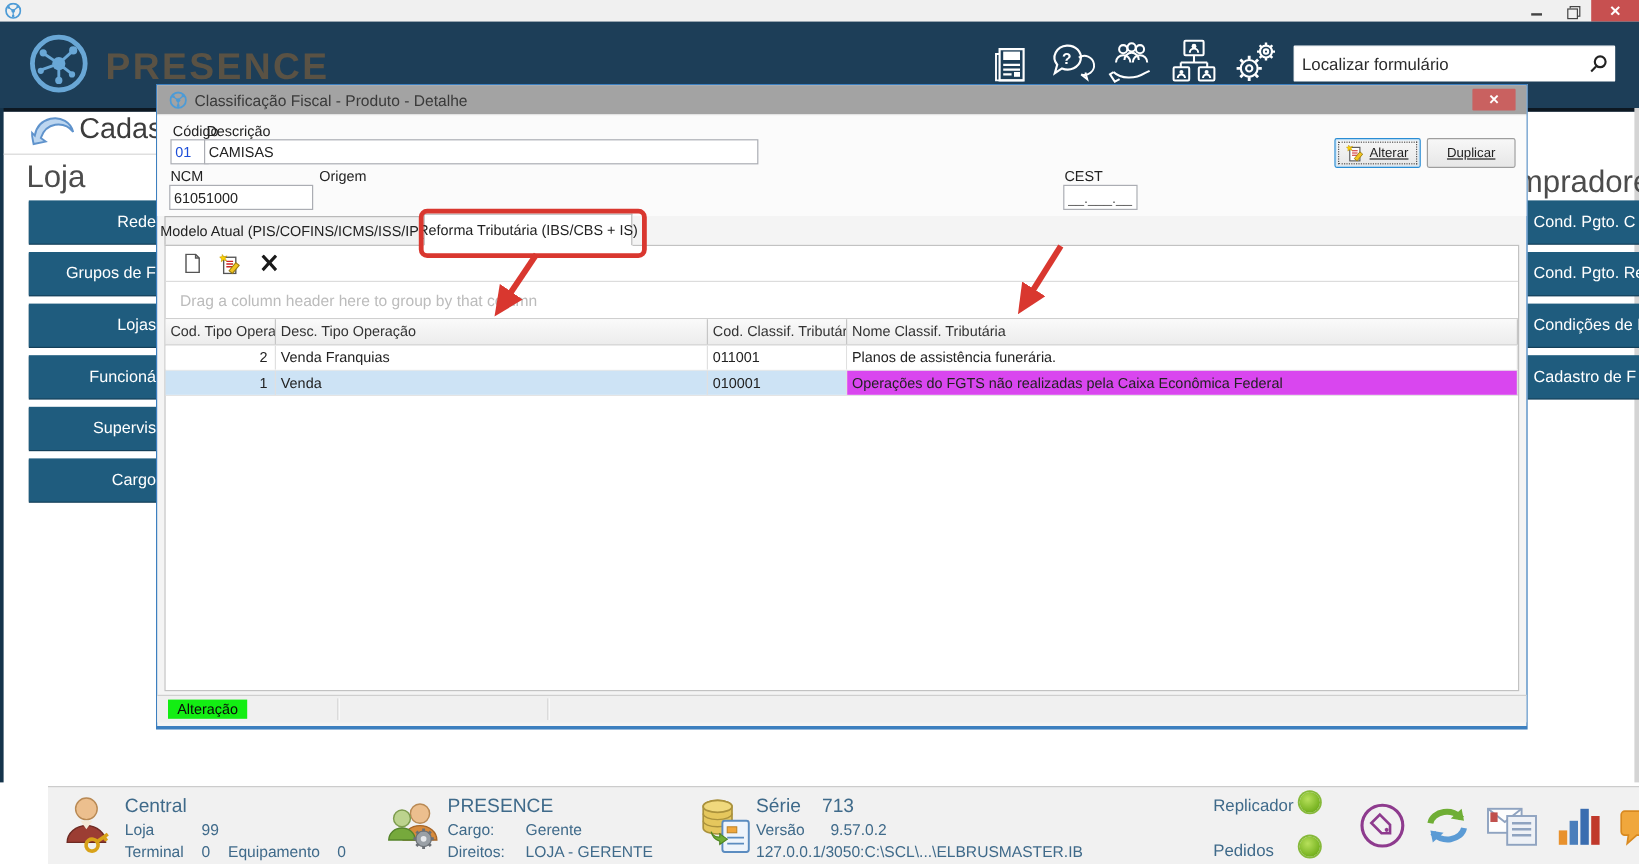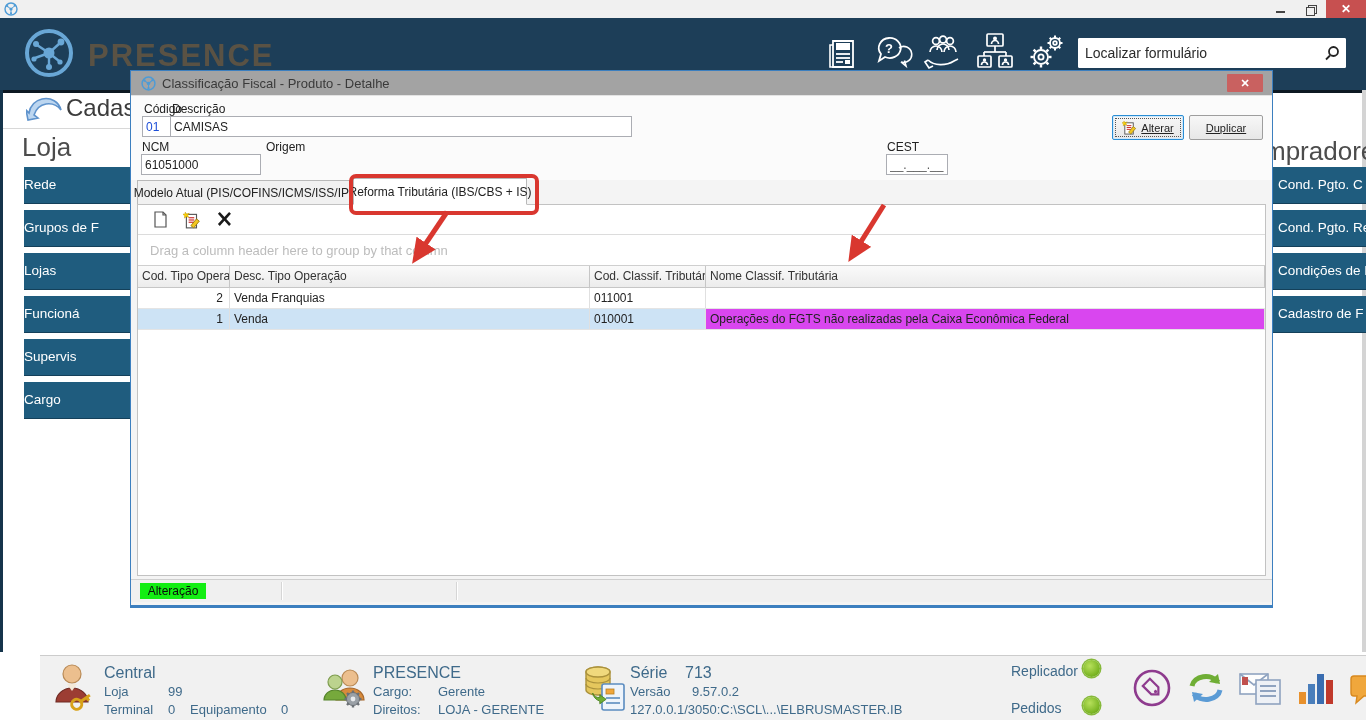--- a/index.html
+++ b/index.html
@@ -29,21 +29,21 @@
   .search input::placeholder{color:#2b2b2b;opacity:1;}
   .search .mag{width:26px;display:flex;align-items:center;justify-content:center;}
 
   
   .edge-left{position:absolute;left:0;top:90px;width:3px;height:562px;background:#15344b;}
   .edge-right{position:absolute;left:1362px;top:90px;width:4px;height:562px;background:#d4d4d4;}
   .back-title{position:absolute;left:66px;top:94px;font-size:24px;color:#3c3c3c;white-space:nowrap;}
   .backrow-divider{position:absolute;left:3px;top:128px;width:127px;height:1px;background:#d8d8d8;}
   .section-title{font-size:26px;color:#4c4c4c;white-space:nowrap;}
   .sideBtn{position:absolute;background:#1f5c7e;color:#fff;font-size:13.5px;height:36px;line-height:36px;overflow:hidden;white-space:nowrap;cursor:pointer;box-shadow:0 1px 0 #14405a;}
-  .sideBtn.leftside{left:24px;width:106px;text-align:left;padding-right:2px;}
+  .sideBtn.leftside{left:24px;width:106px;text-align:right;padding-right:2px;}
   .sideBtn.rightside{left:1271px;width:91px;text-align:left;padding-left:7px;}
 
   
   .dialog{position:absolute;left:130px;top:70px;width:1141px;height:534px;background:#f4f4f4;
           border:1px solid #3c7fbf;border-bottom:3px solid #3c7fbf;z-index:10;}
   .dlg-titlebar{position:absolute;left:0;top:0;width:100%;height:24px;background:#a3a3a3;border-bottom:1px solid #e3e3e3;}
   .dlg-title{position:absolute;left:31px;top:5px;font-size:13px;color:#3a3a3a;}
   .dlg-close{position:absolute;left:1096px;top:3px;width:36px;height:18px;background:#c96160;color:#fff;
              display:flex;align-items:center;justify-content:center;font-size:11px;font-weight:bold;border-radius:1px;cursor:pointer;}
   .dlg-form{position:absolute;left:0;top:25px;width:100%;height:84px;background:#fbfbfb;}
@@ -331,20 +331,21 @@
       <div class="ghead">
         <div class="hc c1">Cod. Tipo Operação</div>
         <div class="hc c2">Desc. Tipo Operação</div>
         <div class="hc c3">Cod. Classif. Tributária</div>
         <div class="hc c4">Nome Classif. Tributária</div>
       </div>
       <div class="grow" style="top:83px">
         <div class="gc c1 num">2</div>
         <div class="gc c2">Venda Franquias</div>
         <div class="gc c3">011001</div>
+        <div class="gc c4 last">Planos de assistência funerária.</div>
       </div>
       <div class="grow selected" style="top:104px">
         <div class="gc c1 num">1</div>
         <div class="gc c2">Venda</div>
         <div class="gc c3">010001</div>
         <div class="gc c4 last">Operações do FGTS não realizadas pela Caixa Econômica Federal</div>
       </div>
     </div>
 
     <div class="dlg-status">

